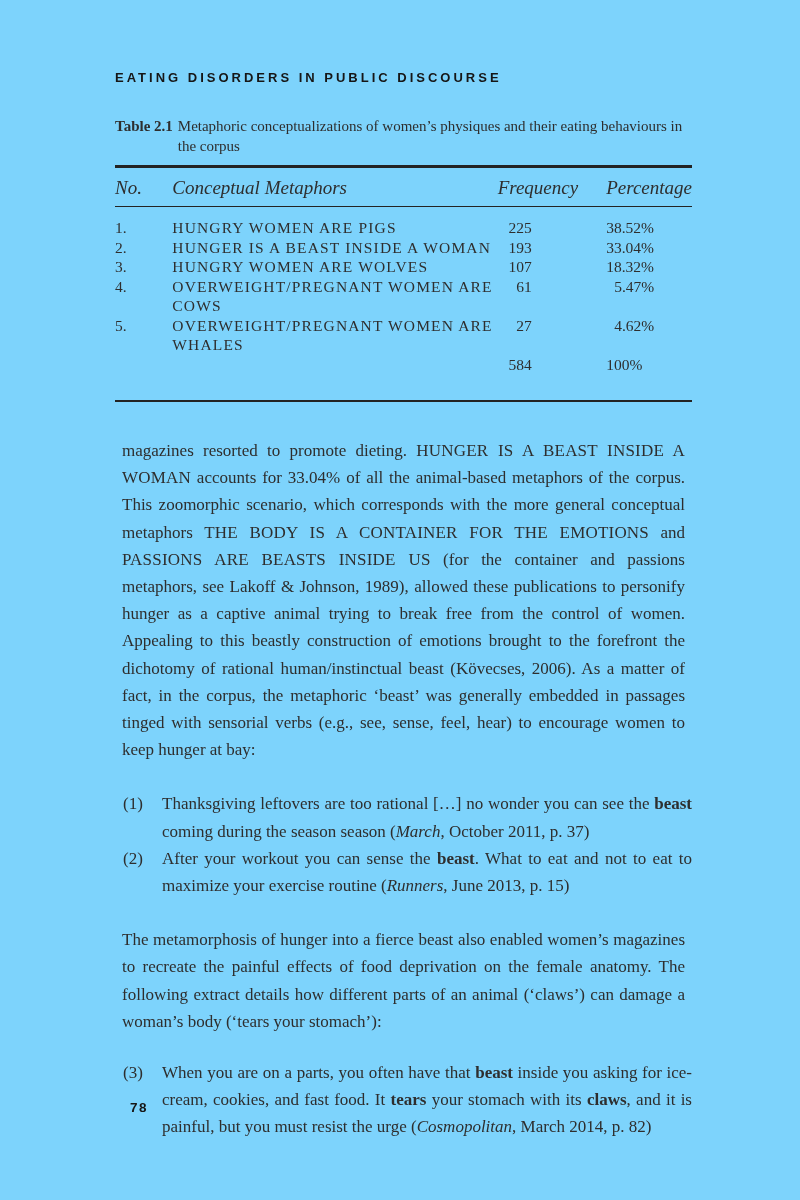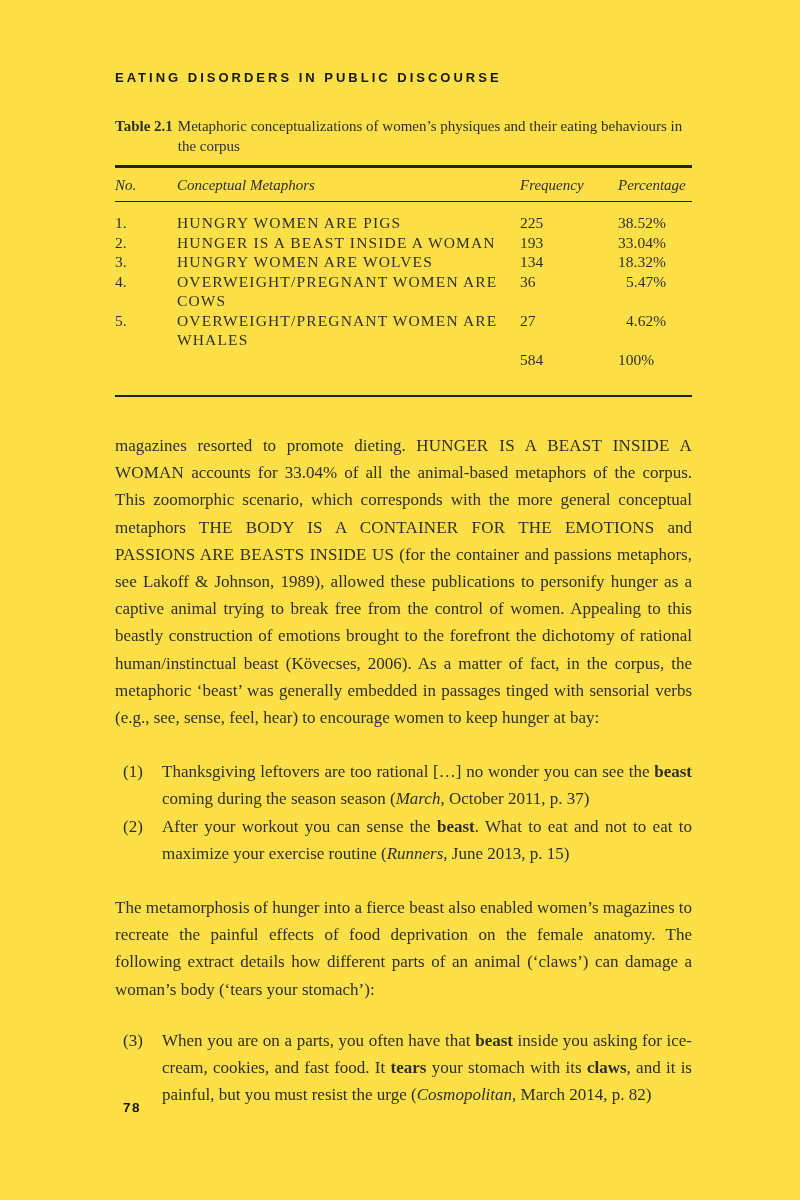--- a/index.html
+++ b/index.html
@@ -1,20 +1,20 @@
 <!DOCTYPE html>
 <html><head>
 <meta charset="utf-8">
 <style>
   html, body { margin: 0; padding: 0; background: #ffffff; }
   .page {
     position: relative;
     width: 800px;
     height: 1200px;
-    background: #fde047;
+    background: #7dd3fc;
     box-sizing: border-box;
     padding: 70px 108px 0 115px;
     font-family: "Liberation Serif", "DejaVu Serif", serif;
     color: #2e2e2e;
     overflow: hidden;
   }
   .running-head {
     font-family: "Liberation Sans", "DejaVu Sans", sans-serif;
     font-size: 13px;
     font-weight: 700;
@@ -39,35 +39,35 @@
     border-top: 3px solid #232323;
     border-bottom: 2px solid #232323;
     font-size: 15.5px;
   }
   .dtable th {
     font-style: italic;
     font-weight: normal;
     text-align: left;
     padding: 9px 0 7px 0;
     border-bottom: 1px solid #232323;
-    font-size: 15px;
+    font-size: 19px;
   }
   .dtable td { padding: 0; line-height: 19.5px; vertical-align: top; font-size: 15.5px; }
   .dtable tbody tr:first-child td { padding-top: 11px; }
   .dtable tbody tr:last-child td  { padding-bottom: 26px; }
   .smallcaps { font-size: 12.2px; letter-spacing: 1.15px; }
-  .cell-freq .num { display: inline-block; width: 34px; text-align: left; }
+  .cell-freq .num { display: inline-block; width: 34px; text-align: right; }
   .th-pct, .cell-pct { padding-left: 28px !important; margin-top: 24px; }
   .pad1 { padding-left: 36px !important; }
   
   .body-text {
     font-size: 17px;
     line-height: 27.2px;
     text-align: justify;
-    margin: 0;
+    margin: 7px;
     color: #2e2e2e;
   }
   .p1 { margin-top: 35px; }
   .caps { letter-spacing: 0.2px; }
   .body-text b, .ex-body b { font-weight: 700; }
   .body-text i, .ex-body i { font-style: italic; }
   
   .examples { margin: 27px 0; }
   .example { display: flex; }
   .ex-num {
@@ -80,21 +80,21 @@
   }
   .ex-body {
     flex: 1;
     font-size: 17px;
     line-height: 27.2px;
     text-align: justify;
   }
   .ex3-block { margin-top: 24px; }
   .page-number {
     position: absolute;
-    left: 123px;
+    left: 130px;
     top: 1100px;
     font-family: "Liberation Sans", "DejaVu Sans", sans-serif;
     font-size: 13.5px;
     font-weight: 700;
     letter-spacing: 1.5px;
     color: #161616;
   }
 </style>
 </head>
 <body>
@@ -132,27 +132,27 @@
       </tr>
       <tr>
         <td>2.</td>
         <td class="smallcaps">HUNGER IS A BEAST INSIDE A WOMAN</td>
         <td class="cell-freq"><span class="num">193</span></td>
         <td class="cell-pct">33.04%</td>
       </tr>
       <tr>
         <td>3.</td>
         <td class="smallcaps">HUNGRY WOMEN ARE WOLVES</td>
-        <td class="cell-freq"><span class="num">134</span></td>
+        <td class="cell-freq"><span class="num">107</span></td>
         <td class="cell-pct">18.32%</td>
       </tr>
       <tr>
         <td>4.</td>
         <td class="smallcaps">OVERWEIGHT/PREGNANT WOMEN ARE COWS</td>
-        <td class="cell-freq"><span class="num">36</span></td>
+        <td class="cell-freq"><span class="num">61</span></td>
         <td class="cell-pct pad1">5.47%</td>
       </tr>
       <tr>
         <td>5.</td>
         <td class="smallcaps">OVERWEIGHT/PREGNANT WOMEN ARE WHALES</td>
         <td class="cell-freq"><span class="num">27</span></td>
         <td class="cell-pct pad1">4.62%</td>
       </tr>
       <tr>
         <td></td>

